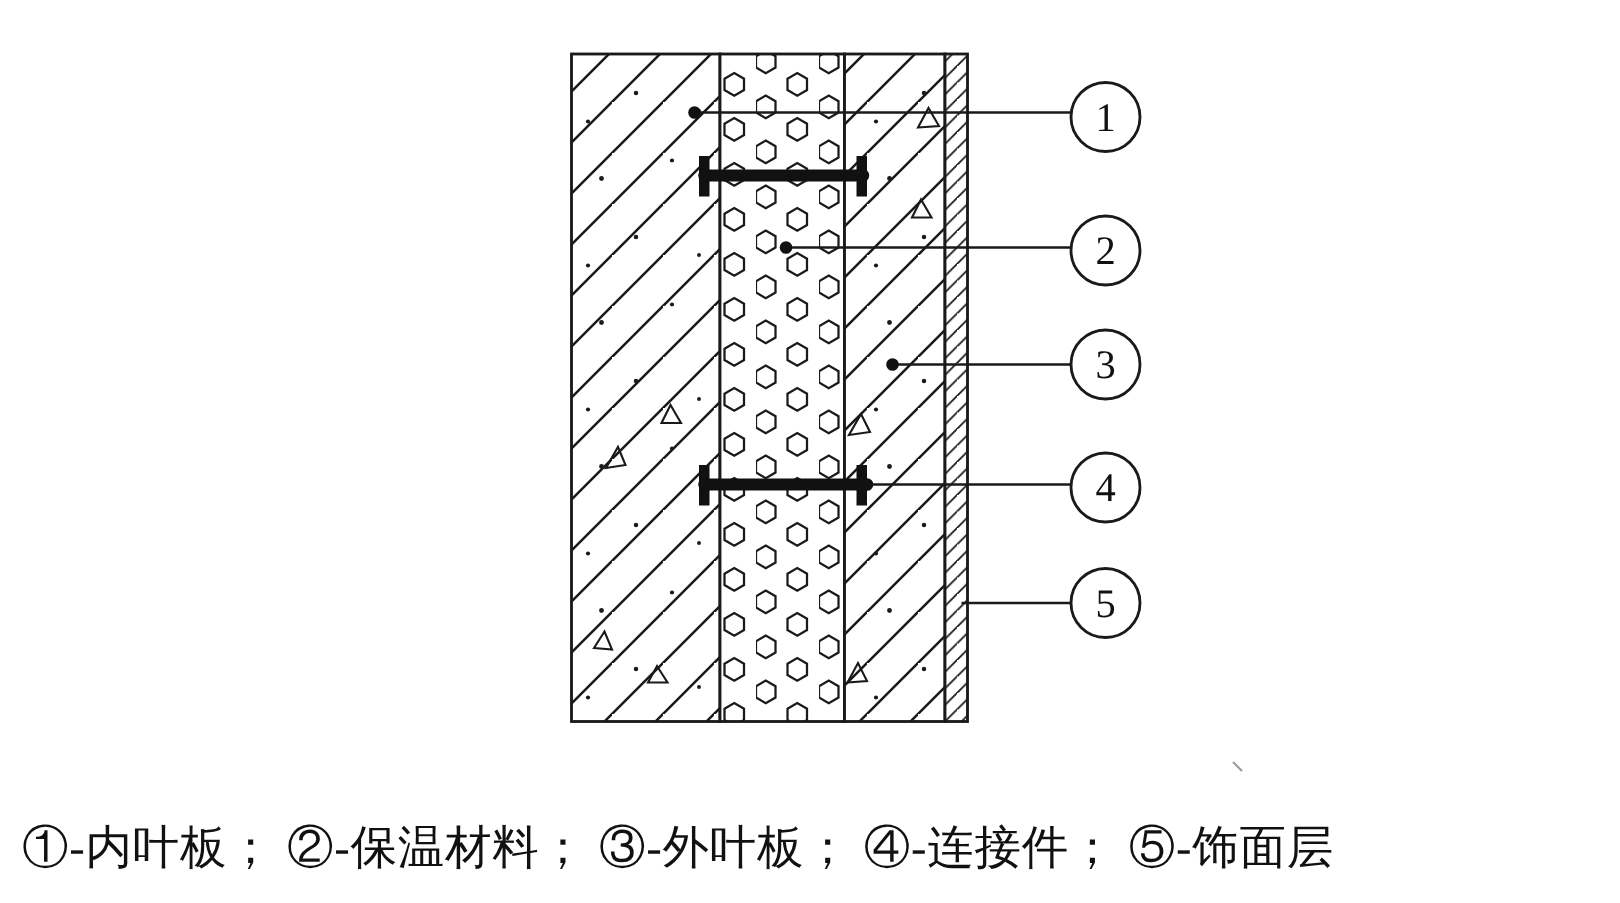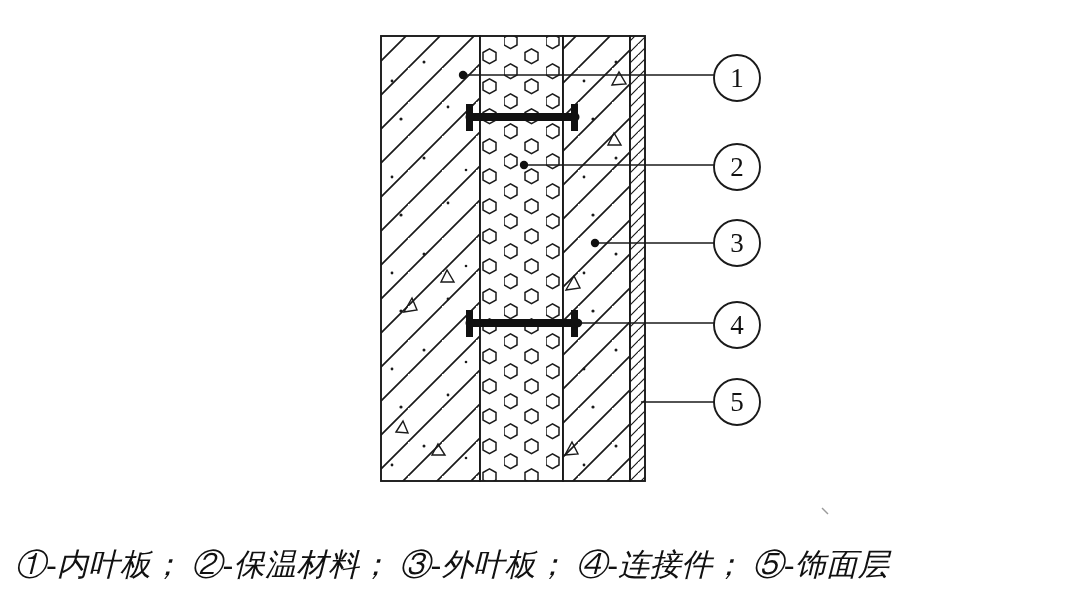--- a/index.html
+++ b/index.html
@@ -29,21 +29,20 @@
     left: 0;
     top: 540px;
     width: 904px;
     text-align: center;
     font-family: "Liberation Serif", "DejaVu Serif", serif;
     font-size: 31px;
     line-height: 50px;
     color: #111111;
     letter-spacing: 0.5px;
     white-space: nowrap;
-    font-style: italic;
   }
 </style>
 </head>
 <body>
 
 <div id="stage">
 
   <svg id="diagram" width="1080" height="540" viewBox="0 0 1080 540">
     <defs>
 

